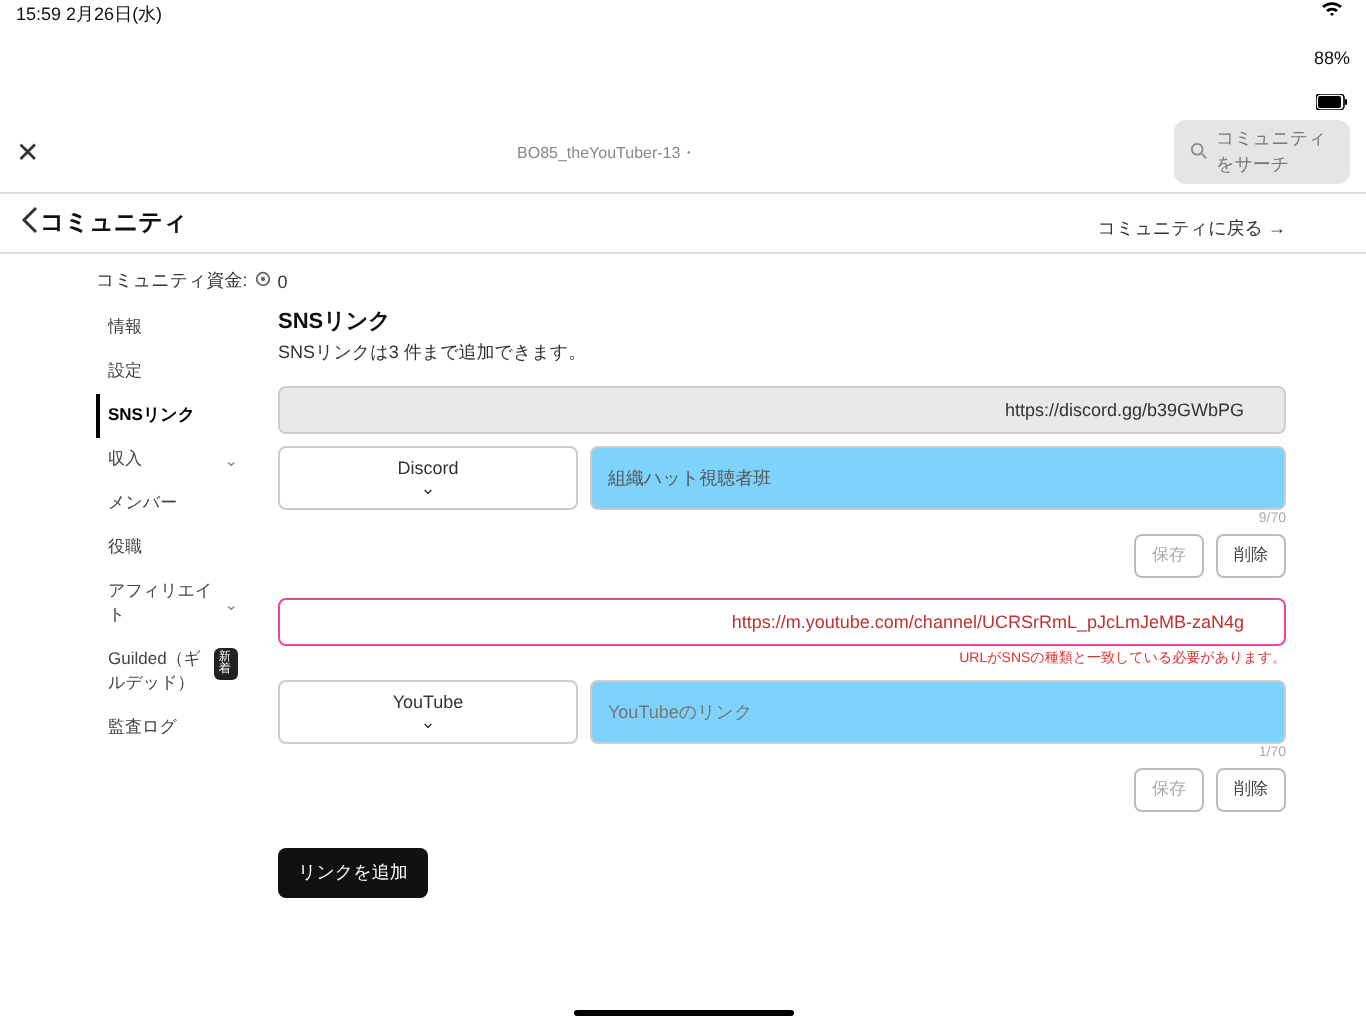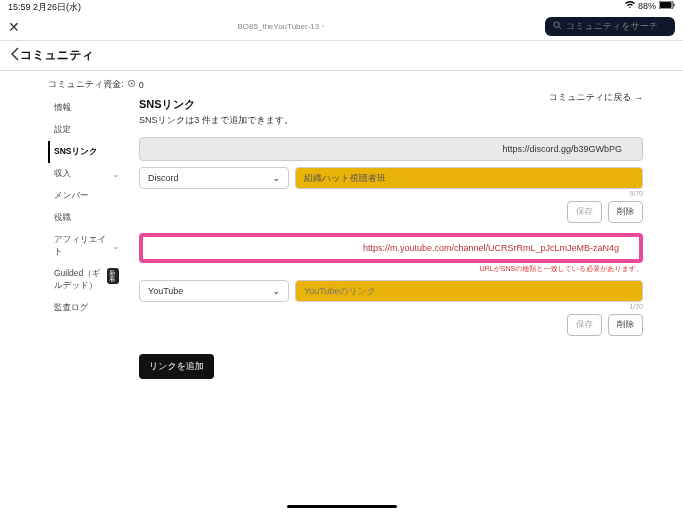--- a/index.html
+++ b/index.html
@@ -1,48 +1,48 @@
 <!DOCTYPE html>
 <html><head>
 <meta charset="utf-8">
 <style>
 * { margin: 0; padding: 0; box-sizing: border-box; font-family: -apple-system, "Hiragino Sans", "Yu Gothic", sans-serif; }
 body { width: 683px; height: 512px; background: #fff; color: #111; overflow: hidden; position: relative; }
 .status-bar { display: flex; justify-content: space-between; align-items: flex-start; padding: 1px 8px; font-size: 9px; font-weight: 500; }
-.status-right { display: flex; align-items: center; gap: 3px; }
+.status-right { display: flex; align-items: center; gap: 13px; flex-direction: column; }
 .wifi-icon, .batt-icon { display: inline-block; }
 .topbar { display: flex; align-items: center; padding: 2px 8px 4px; gap: 8px; }
 .close-x { font-size: 14px; color: #333; cursor: pointer; }
 .top-center { flex: 1; text-align: center; font-size: 8px; color: #888; }
-.search-pill { display: flex; align-items: center; gap: 4px; background: #0f172a; border-radius: 6px; padding: 3px 8px; font-size: 9px; color: #777; width: 130px; }
+.search-pill { display: flex; align-items: center; gap: 4px; background: #e5e5e5; border-radius: 6px; padding: 3px 8px; font-size: 9px; color: #777; width: 88px; }
 .hline { border: none; border-top: 1px solid #ddd; }
 .nav-row { display: flex; align-items: center; padding: 6px 10px; }
 .back-chevron { font-size: 14px; color: #333; cursor: pointer; }
 .nav-title { flex: 1; font-size: 12px; font-weight: 600; }
 .content { padding: 6px 40px 0 48px; }
 .page-title { font-size: 17px; font-weight: 700; margin-bottom: 3px; }
 .subtitle { font-size: 9px; color: #333; }
 .funds-row { display: flex; align-items: center; gap: 3px; font-size: 9px; color: #333; margin-top: 1px; }
-.top-right-link { position: absolute; right: 40px; top: 91px; font-size: 9px; color: #333; cursor: pointer; }
+.top-right-link { position: absolute; right: 40px; top: 108px; font-size: 9px; color: #333; cursor: pointer; }
 .main-cols { display: flex; margin-top: 6px; gap: 16px; }
 .sidebar { width: 75px; flex-shrink: 0; }
 .side-item { font-size: 8.5px; color: #444; padding: 5px 4px; cursor: pointer; display: flex; align-items: center; justify-content: space-between; border-left: 2px solid transparent; }
 .side-item.active { border-left: 2px solid #000; color: #000; font-weight: 600; }
 .chev { font-size: 8px; color: #888; }
 .guilded-row { display: flex; align-items: flex-start; gap: 3px; }
 .badge-dark { background: #222; color: #fff; font-size: 6px; border-radius: 3px; padding: 2px 2px; line-height: 1; }
 .panel { flex: 1; min-width: 0; }
 .section-title { font-size: 11px; font-weight: 700; margin-bottom: 2px; }
 .section-desc { font-size: 9px; color: #333; margin-bottom: 10px; }
 .block { margin-bottom: 10px; }
 .url-input { width: 100%; border: 1px solid #ccc; background: #e9e9e9; border-radius: 4px; padding: 6px 20px; font-size: 9px; color: #333; text-align: right; }
-.url-input.err { border: 4px solid #ec4899; color: #b33; background: #fff; }
+.url-input.err { border: 1px solid #ec4899; color: #b33; background: #fff; }
 .row2 { display: flex; gap: 6px; margin-top: 6px; }
-.select-box { width: 150px; border: 1px solid #ccc; border-radius: 4px; padding: 5px 8px; font-size: 9px; color: #333; background: #fff; display: flex; justify-content: space-between; align-items: center; cursor: pointer; }
-.text-field { flex: 1; border: 1px solid #ccc; background: #eab308; border-radius: 4px; padding: 5px 8px; font-size: 9px; color: #555; }
+.select-box { width: 150px; border: 1px solid #ccc; border-radius: 4px; padding: 5px 8px; font-size: 9px; color: #333; background: #fff; display: flex; justify-content: space-between; align-items: center; cursor: pointer; flex-direction: column; }
+.text-field { flex: 1; border: 1px solid #ccc; background: #7dd3fc; border-radius: 4px; padding: 5px 8px; font-size: 9px; color: #555; }
 .counter { text-align: right; font-size: 7px; color: #aaa; margin-top: 1px; }
 .err-msg { text-align: right; font-size: 7px; color: #d33; margin-top: 1px; }
 .btn-row { display: flex; justify-content: flex-end; gap: 6px; margin-top: 4px; }
 .btn { border: 1px solid #bbb; background: #fff; border-radius: 4px; padding: 4px 8px; font-size: 8.5px; cursor: pointer; color: #444; }
 .btn.save { color: #aaa; }
 .btn-add { background: #111; color: #fff; border: none; border-radius: 4px; padding: 6px 10px; font-size: 9px; cursor: pointer; margin-top: 8px; }
 .home-indicator { position: absolute; bottom: 4px; left: 50%; transform: translateX(-50%); width: 110px; height: 3px; background: #000; border-radius: 2px; }
 </style>
 </head>
 <body>

